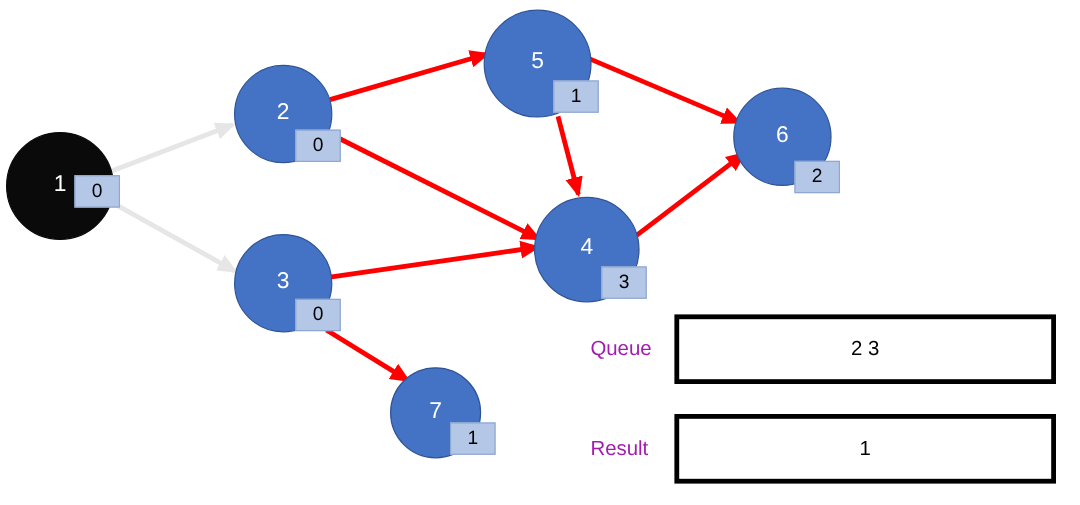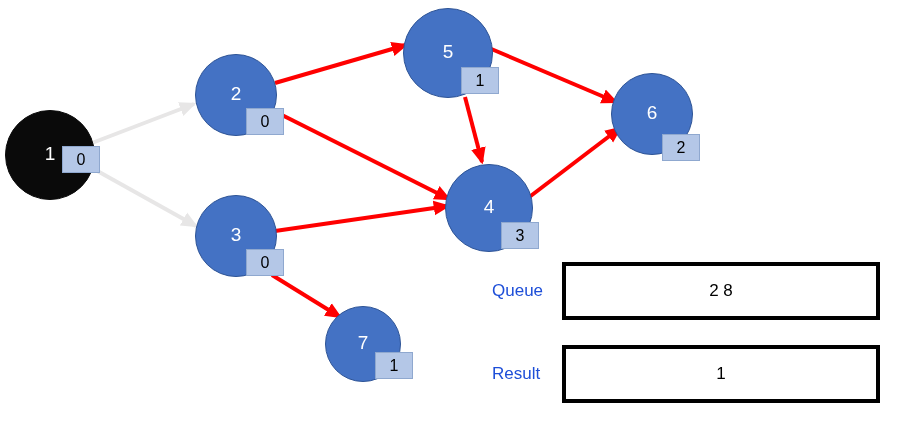--- a/index.html
+++ b/index.html
@@ -64,21 +64,21 @@
     height: 27px;
     line-height: 1;
   }
   .panel-row {
     position: absolute;
     display: flex;
     align-items: center;
   }
   .panel-label {
     font-size: 17px;
-    color: #1d4ed8;
+    color: #a21caf;
     font-family: "Liberation Sans", sans-serif;
     width: 70px;
     text-align: left;
     white-space: nowrap;
   }
   .panel-box {
     border: 4px solid #000000;
     background: #ffffff;
     box-sizing: border-box;
     display: flex;
@@ -154,21 +154,21 @@
   <div class="badge" style="left:662px; top:134px;">2</div>
 
   <div class="node unvisited" style="left:325px; top:306px; width:76px; height:76px;">
     <span class="node-label">7</span>
   </div>
   <div class="badge" style="left:375px; top:352px;">1</div>
 
   <div class="panel-row" style="left:492px; top:262px; width:390px; height:58px;">
     <div class="panel-label">Queue</div>
     <div class="panel-box" style="width:318px; height:58px;">
-      <span>2 8</span>
+      <span>2 3</span>
     </div>
   </div>
 
   <div class="panel-row" style="left:492px; top:345px; width:390px; height:58px;align-items:center;">
     <div class="panel-label">Result</div>
     <div class="panel-box" style="width:318px; height:58px;">
       <span>1</span>
     </div>
   </div>
 

